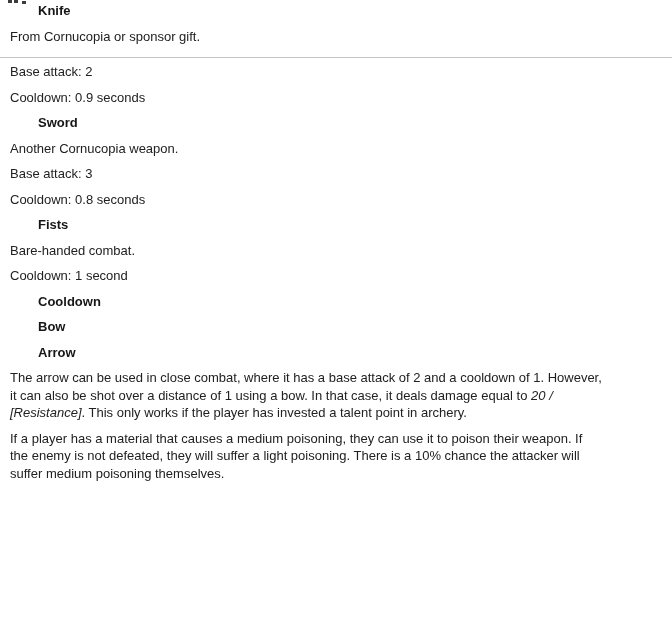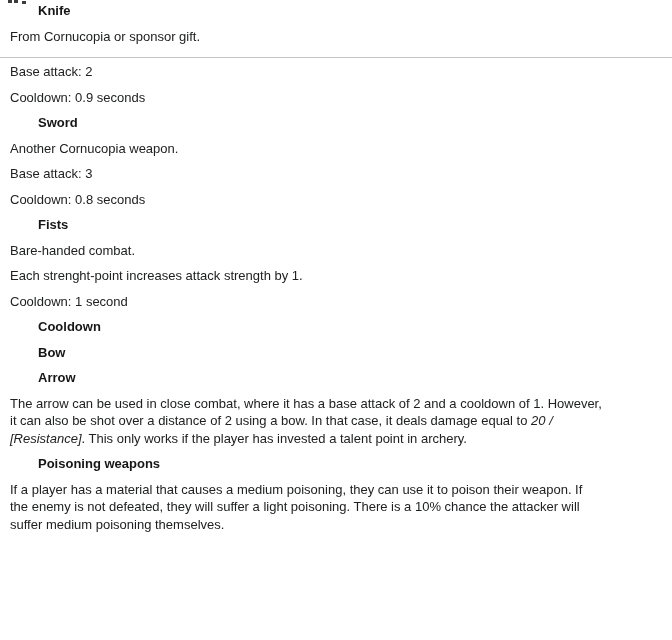--- a/index.html
+++ b/index.html
@@ -80,40 +80,34 @@
     <div class="block paragraph" data-name="paragraph">
       <div class="ln" data-name="text-line"><span data-name="text-run">Cooldown: 0.8 seconds</span></div>
     </div>
     <div class="block heading" data-name="section-heading">
       <div class="ln" data-name="text-line"><span data-name="text-run">Fists</span></div>
     </div>
     <div class="block paragraph" data-name="paragraph">
       <div class="ln" data-name="text-line"><span data-name="text-run">Bare-handed combat.</span></div>
     </div>
     <div class="block paragraph" data-name="paragraph">
-      <div class="ln" data-name="text-line"><span data-name="text-run">Each strenght-point increases attack strength by 1.</span></div>
-    </div>
-    <div class="block paragraph" data-name="paragraph">
       <div class="ln" data-name="text-line"><span data-name="text-run">Cooldown: 1 second</span></div>
     </div>
     <div class="block heading" data-name="section-heading">
       <div class="ln" data-name="text-line"><span data-name="text-run">Cooldown</span></div>
     </div>
     <div class="block heading" data-name="section-heading">
       <div class="ln" data-name="text-line"><span data-name="text-run">Bow</span></div>
     </div>
     <div class="block heading" data-name="section-heading">
       <div class="ln" data-name="text-line"><span data-name="text-run">Arrow</span></div>
     </div>
     <div class="block paragraph" data-name="paragraph">
       <div class="ln" data-name="text-line"><span data-name="text-run">The arrow can be used in close combat, where it has a base attack of 2 and a cooldown of 1. However,</span></div>
-      <div class="ln" data-name="text-line"><span data-name="text-run">it can also be shot over a distance of 2 using a bow. In that case, it deals damage equal to </span><span class="it" data-name="italic-text-run">20 /</span></div>
+      <div class="ln" data-name="text-line"><span data-name="text-run">it can also be shot over a distance of 1 using a bow. In that case, it deals damage equal to </span><span class="it" data-name="italic-text-run">20 /</span></div>
       <div class="ln" data-name="text-line"><span class="it" data-name="italic-text-run">[Resistance]</span><span data-name="text-run">. This only works if the player has invested a talent point in archery.</span></div>
-    </div>
-    <div class="block heading" data-name="section-heading">
-      <div class="ln" data-name="text-line"><span data-name="text-run">Poisoning weapons</span></div>
     </div>
     <div class="block paragraph" data-name="paragraph">
       <div class="ln" data-name="text-line"><span data-name="text-run">If a player has a material that causes a medium poisoning, they can use it to poison their weapon. If</span></div>
       <div class="ln" data-name="text-line"><span data-name="text-run">the enemy is not defeated, they will suffer a light poisoning. There is a 10% chance the attacker will</span></div>
       <div class="ln" data-name="text-line"><span data-name="text-run">suffer medium poisoning themselves.</span></div>
     </div>
   </div>
 
 </body></html>

